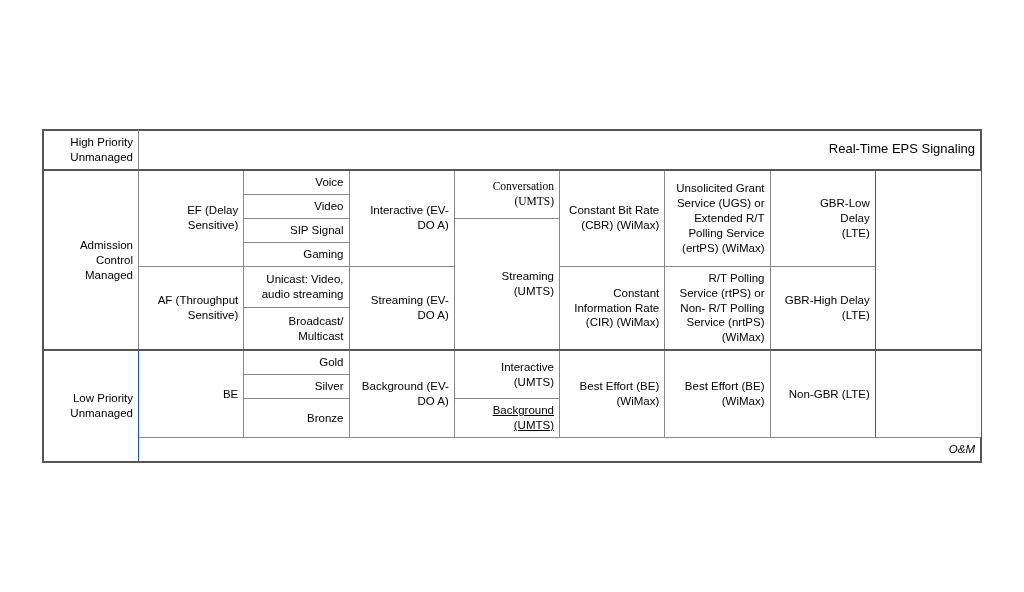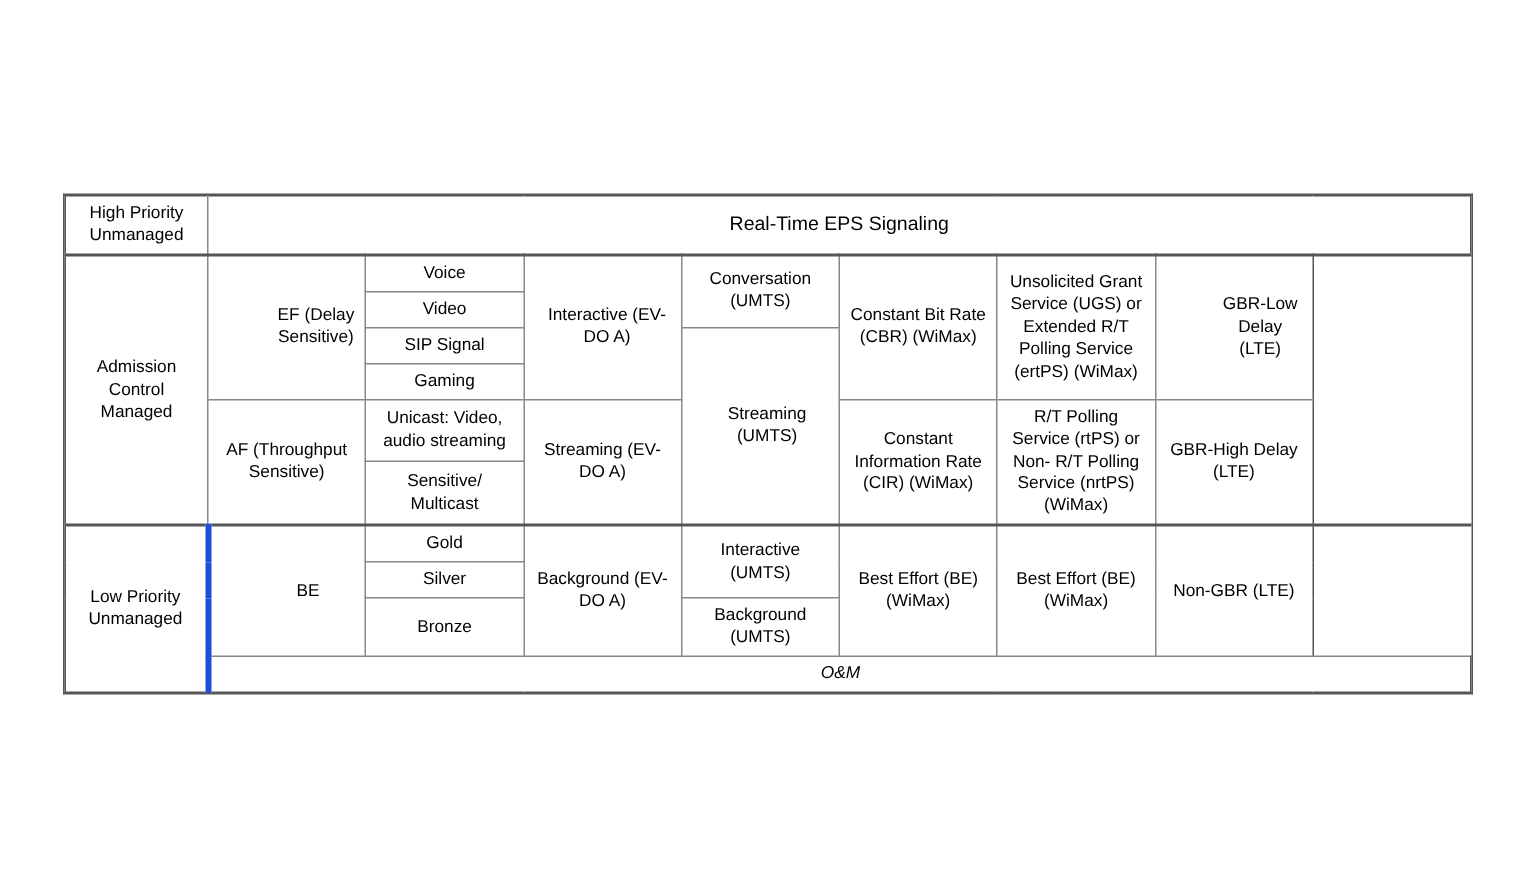--- a/index.html
+++ b/index.html
@@ -17,21 +17,21 @@
       width: 940px;
       border: 1.5px solid #555;
     }
     table {
       width: 100%;
       border-collapse: collapse;
       table-layout: fixed;
     }
     td {
       border: 1px solid #888;
-      text-align: center;
+      text-align: right;
       vertical-align: middle;
       padding: 4px 5px;
       line-height: 1.3;
       font-size: 11.5px;
     }
     .section-divider { border-top: 2px solid #555; }
   </style>
 </head>
 <body>
 
@@ -42,21 +42,21 @@
         <tr>
       <td rowspan="1" style="width:95px; border:1.5px solid #555; border-right:1px solid #888;">High Priority Unmanaged</td>
       <td colspan="8" style="border:1.5px solid #555; border-left:1px solid #888; font-size:13px;">Real-Time EPS Signaling</td>
     </tr>
 
     <tr class="section-divider">
       <td rowspan="6" style="width:95px; border-left:1.5px solid #555; border-right:1px solid #888;">Admission Control Managed</td>
       <td rowspan="4" style="width:90px;padding-left:44px;">EF (Delay Sensitive)</td>
       <td style="width:80px;">Voice</td>
       <td rowspan="4" style="width:90px;padding-left:11px;">Interactive (EV-DO A)</td>
-      <td rowspan="2" style="width:90px;">Conversation (UMTS)</td>
+      <td rowspan="2" style="width:90px;font-family:Liberation Serif, serif;">Conversation (UMTS)</td>
       <td rowspan="4" style="width:85px;">Constant Bit Rate (CBR) (WiMax)</td>
       <td rowspan="4" style="width:115px;">Unsolicited Grant Service (UGS) or Extended R/T Polling Service (ertPS) (WiMax)</td>
       <td rowspan="4" style="width:80px; border-right:1.5px solid #555;padding-left:40px;">GBR-Low Delay (LTE)</td>
     </tr>
     <tr>
       <td>Video</td>
     </tr>
     <tr>
       <td>SIP Signal</td>
       <td rowspan="4" style="width:90px;padding-left:14px;">Streaming (UMTS)</td>
@@ -67,39 +67,39 @@
 
     <tr>
       <td rowspan="2" style="width:90px;">AF (Throughput Sensitive)</td>
       <td>Unicast: Video, audio streaming</td>
       <td rowspan="2" style="width:90px;">Streaming (EV-DO A)</td>
       <td rowspan="2" style="width:85px;">Constant Information Rate (CIR) (WiMax)</td>
       <td rowspan="2" style="width:115px;margin-top:15px;">R/T Polling Service (rtPS) or Non- R/T Polling Service (nrtPS) (WiMax)</td>
       <td rowspan="2" style="width:80px; border-right:1.5px solid #555;">GBR-High Delay (LTE)</td>
     </tr>
     <tr>
-      <td>Sensitive/ Multicast</td>
+      <td>Broadcast/ Multicast</td>
     </tr>
 
     <tr class="section-divider">
-      <td rowspan="5" style="width:95px; border-left:1.5px solid #555; border-right:4px solid #1d4ed8; border-bottom:1.5px solid #555;margin-top:37px;">Low Priority Unmanaged</td>
+      <td rowspan="5" style="width:95px; border-left:1.5px solid #555; border-right:1px solid #1d4ed8; border-bottom:1.5px solid #555;margin-top:37px;">Low Priority Unmanaged</td>
       <td rowspan="3" style="width:90px; border-bottom:1px solid #888;padding-left:32px;">BE</td>
       <td style="width:80px;">Gold</td>
       <td rowspan="3" style="width:90px;margin-left:23px;">Background (EV-DO A)</td>
       <td rowspan="2" style="width:90px;">Interactive (UMTS)</td>
       <td rowspan="3" style="width:85px;">Best Effort (BE) (WiMax)</td>
       <td rowspan="3" style="width:115px;">Best Effort (BE) (WiMax)</td>
       <td rowspan="3" style="width:80px; border-right:1.5px solid #555;">Non-GBR (LTE)</td>
     </tr>
     <tr>
       <td>Silver</td>
     </tr>
     <tr>
       <td>Bronze</td>
-      <td style="width:90px;">Background (UMTS)</td>
+      <td style="width:90px;text-decoration:underline;">Background (UMTS)</td>
     </tr>
 
     <tr>
       <td colspan="8" style="border-bottom:1.5px solid #555; border-right:1.5px solid #555;font-style:italic;">O&amp;M</td>
     </tr>
   </tbody>
     </table>
 </div>
 
 </body></html>

